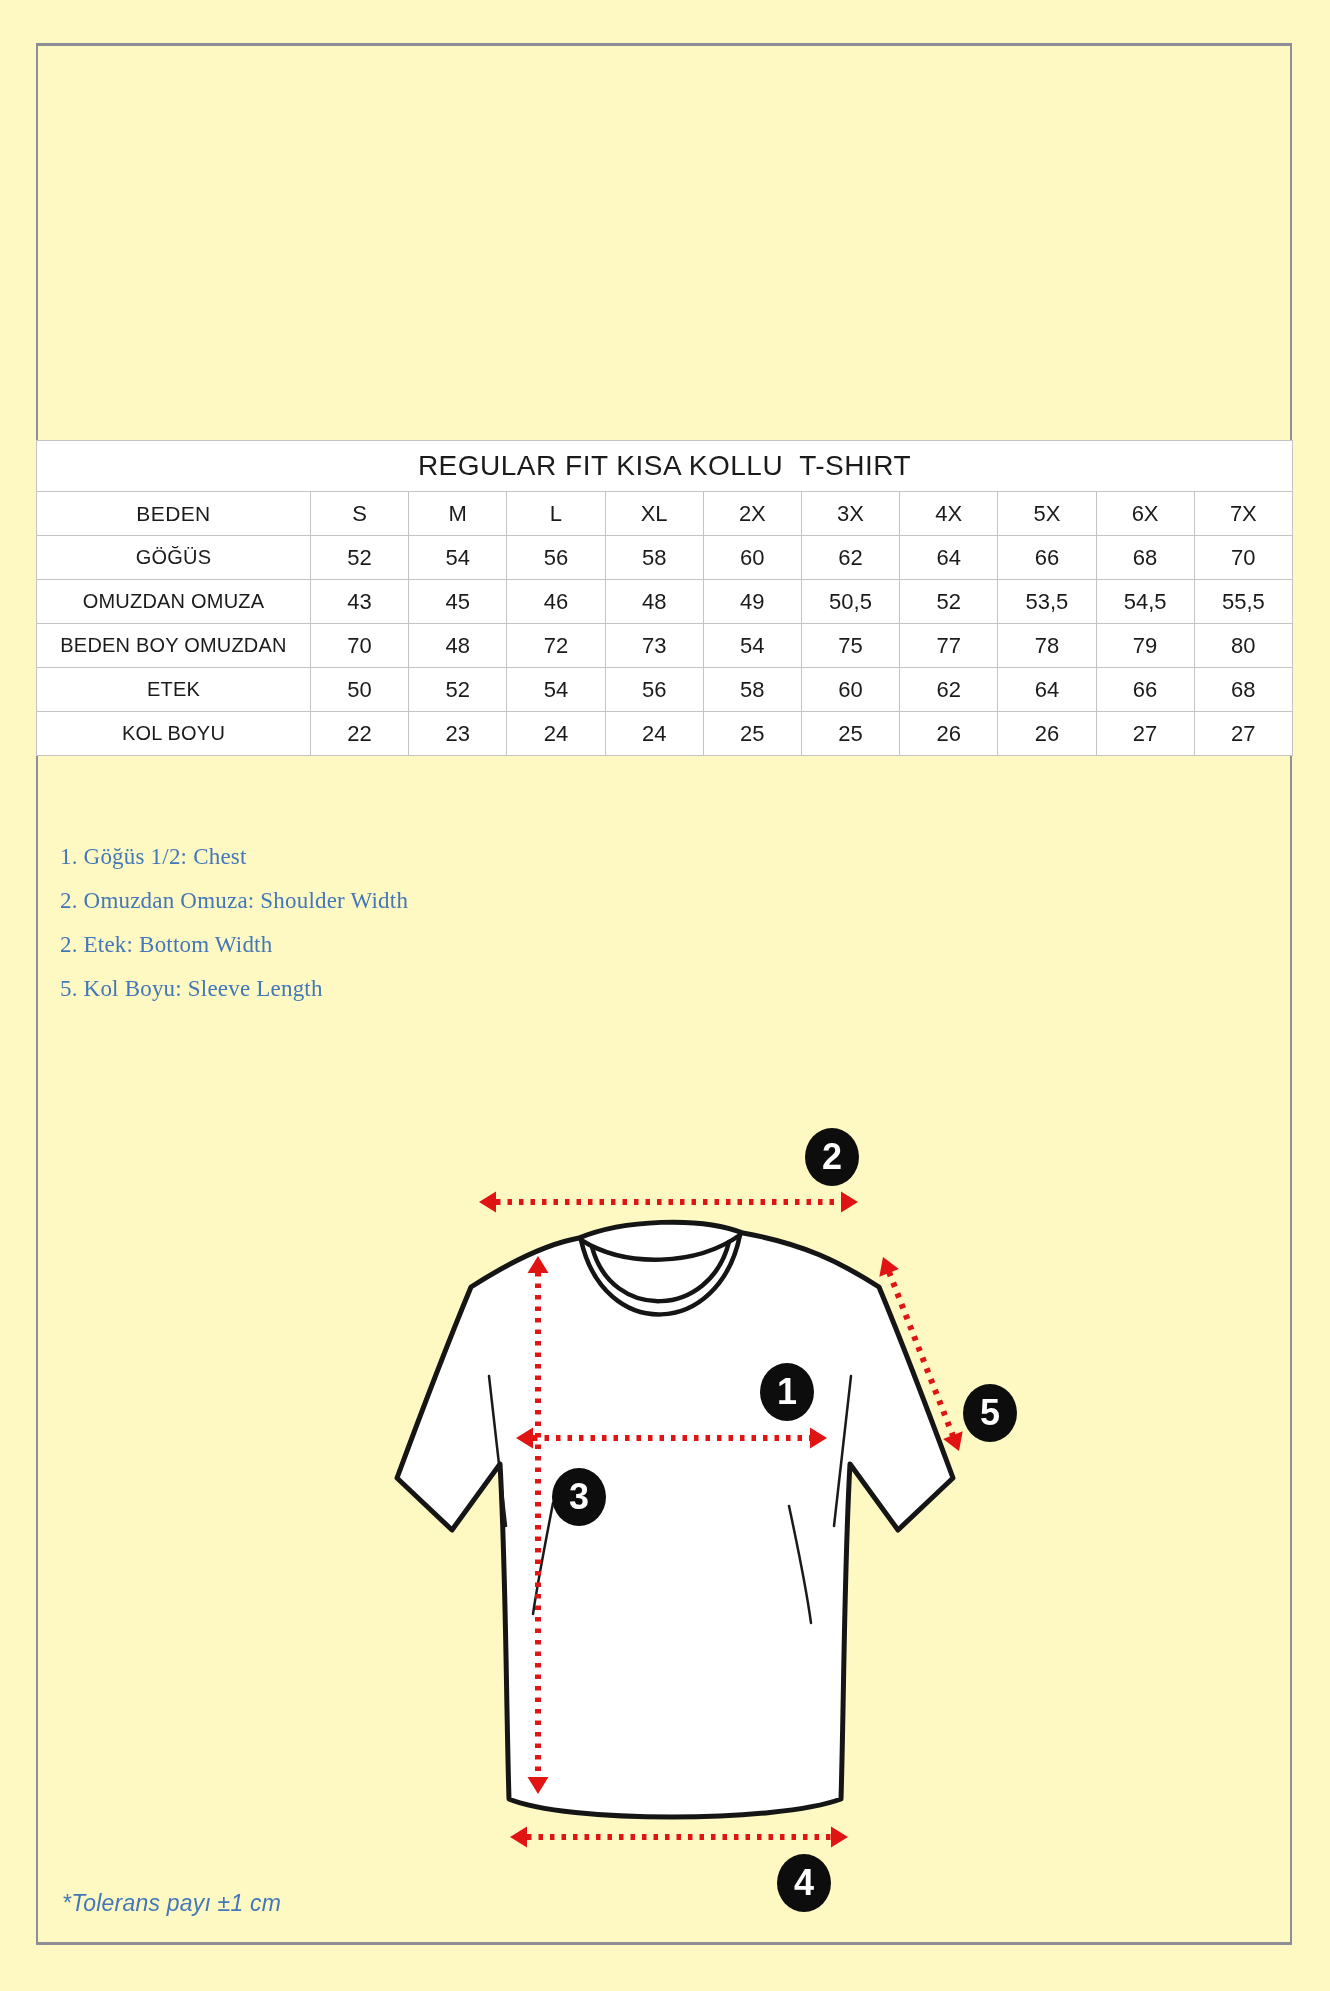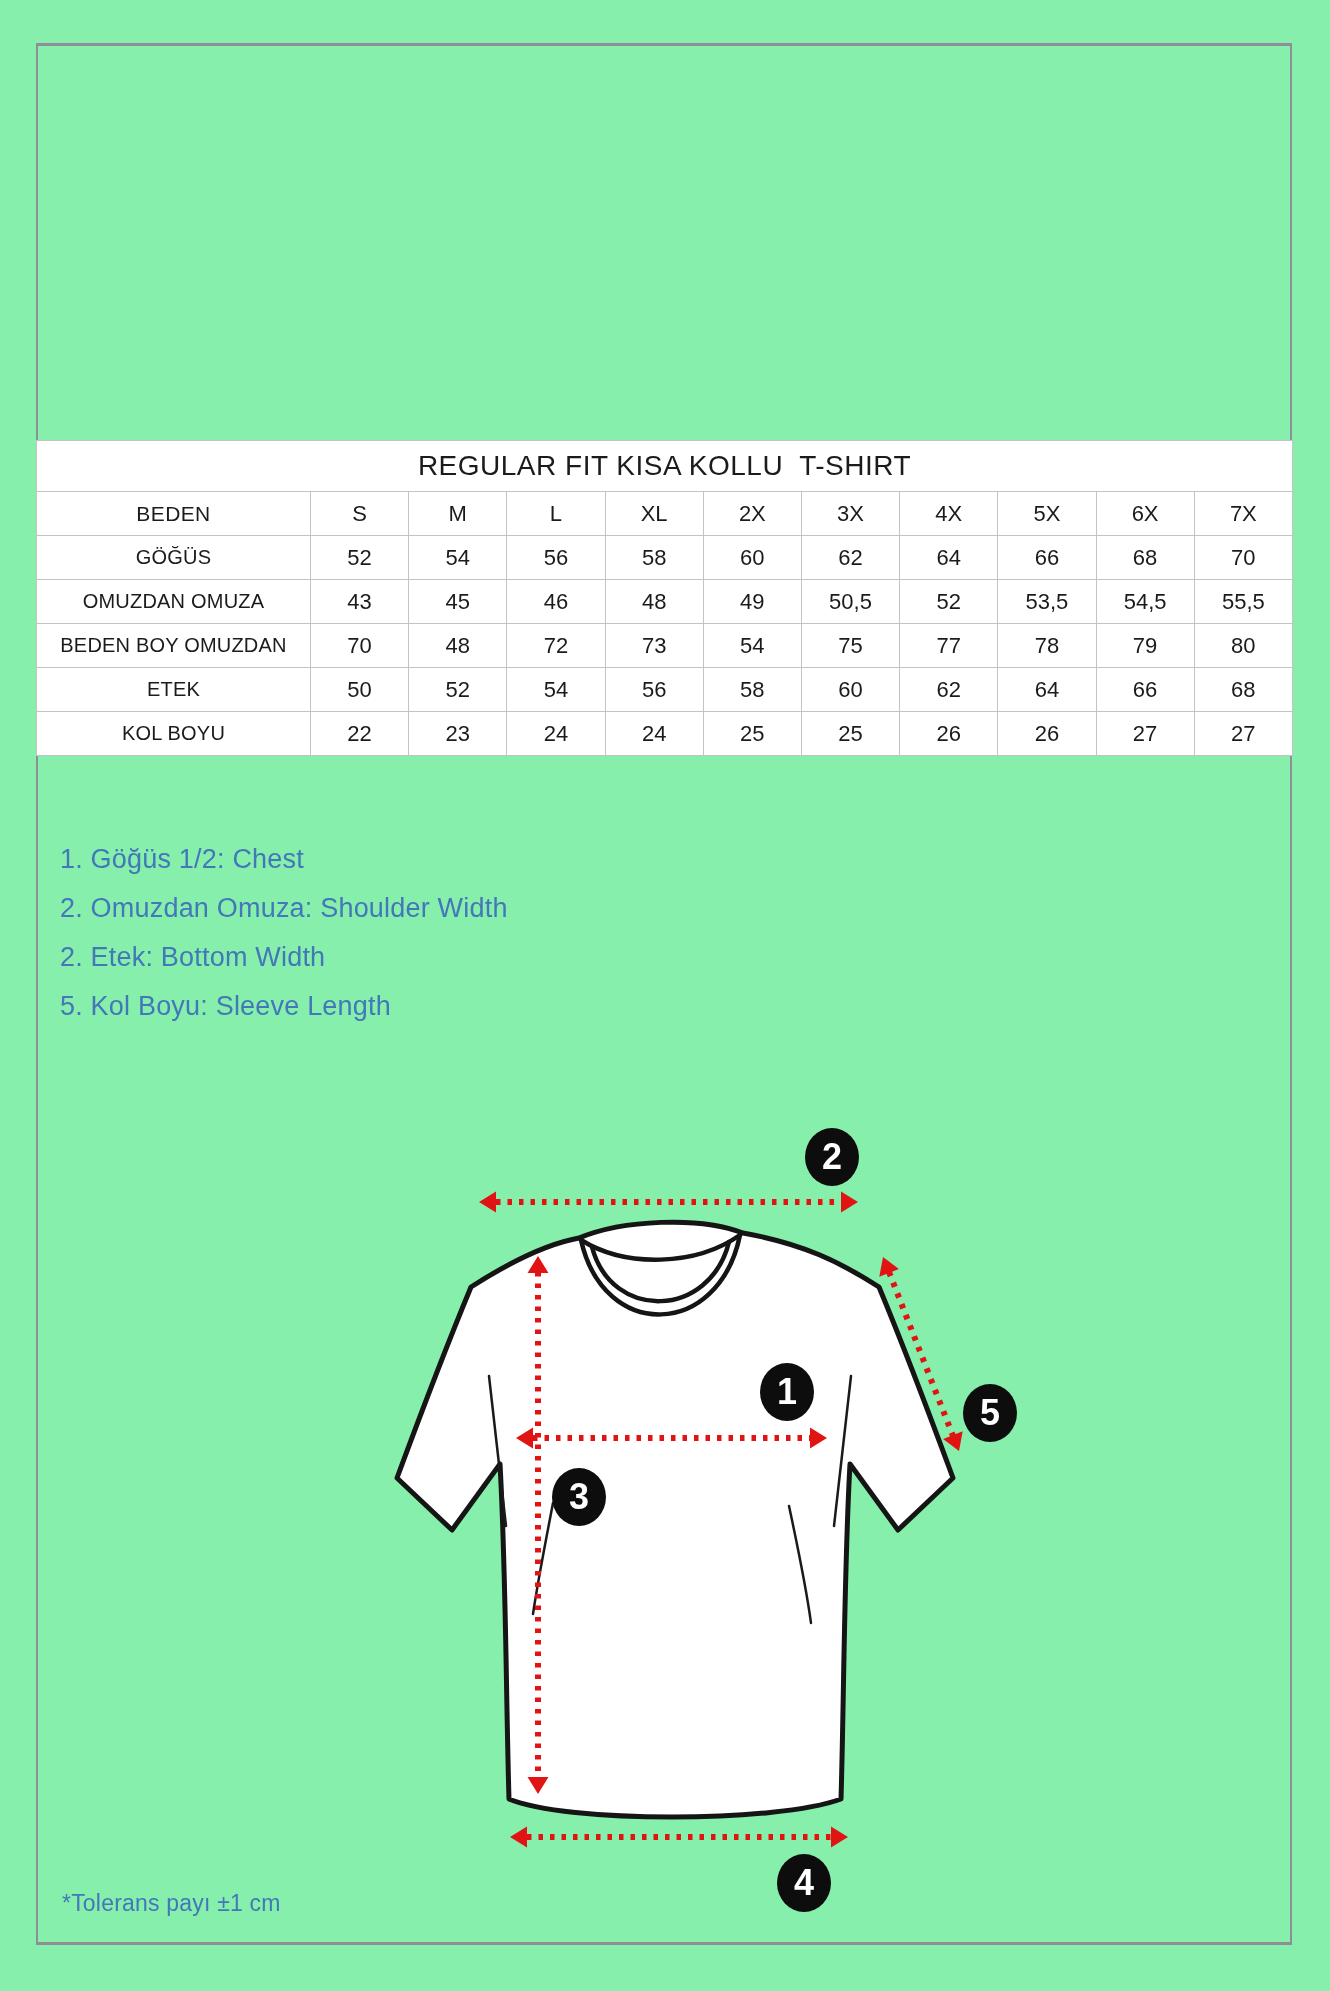--- a/index.html
+++ b/index.html
@@ -1,38 +1,38 @@
 <!DOCTYPE html>
 <html><head>
 <meta charset="utf-8">
 <style>
   html,body{margin:0;padding:0;background:#fff;}
-  .page{position:relative;width:1330px;height:1991px;background:#86efac;overflow:hidden;
+  .page{position:relative;width:1330px;height:1991px;background:#fef9c3;overflow:hidden;
         font-family:"Liberation Sans",sans-serif;}
   .frame{position:absolute;left:36px;top:43px;width:1256px;height:1902px;
          box-sizing:border-box;border:2px solid #8e8e99;border-top-width:3px;border-bottom-width:3px;}
 
   
   table.size-table{position:absolute;left:36px;top:440px;width:1257px;
                    border-collapse:collapse;table-layout:fixed;background:#fff;}
   table.size-table td{border:1px solid #c3c3c3;text-align:center;vertical-align:middle;
                       color:#1b1b1b;padding:0;}
   td.title-cell{height:50px;font-size:28px;color:#4377b9;letter-spacing:.5px;white-space:pre;font-weight:500;}
   tr.data-row{height:44px;}
   td.label-cell{text-align:left;padding-left:13px;font-weight:400;font-size:20px;letter-spacing:.2px;}
   tr.row-0 td.label-cell{font-size:21px;letter-spacing:.4px;}
   td.size-cell,td.value-cell{font-size:22px;font-weight:400;}
 
   
   .legend{position:absolute;left:60px;top:844px;color:#4377b9;}
-  .legend-item{font-size:27px;font-weight:500;margin-bottom:18px;letter-spacing:.2px;}
+  .legend-item{font-size:23px;font-weight:500;margin-bottom:18px;letter-spacing:.2px;font-family:Liberation Serif, serif;}
 
   
   .footnote{position:absolute;left:62px;top:1890px;font-size:23px;font-weight:500;
-            color:#4377b9;letter-spacing:.2px;}
+            color:#4377b9;letter-spacing:.2px;font-style:italic;}
 
   
   svg.diagram{position:absolute;left:36px;top:1060px;width:1257px;height:880px;}
   .shirt{fill:#fff;stroke:#151515;stroke-width:5;stroke-linejoin:round;}
   .collar{fill:none;stroke:#151515;stroke-width:4.5;stroke-linecap:round;}
   .crease{fill:none;stroke:#1a1a1a;stroke-width:2.5;stroke-linecap:round;}
   .dot{stroke:#e11414;stroke-width:6;stroke-dasharray:4.5 7;fill:none;}
   .head{fill:#e11414;stroke:none;}
   .marker ellipse{fill:#0d0d0d;}
   .marker text{font:700 36px "Liberation Sans",sans-serif;fill:#fff;text-anchor:middle;}

